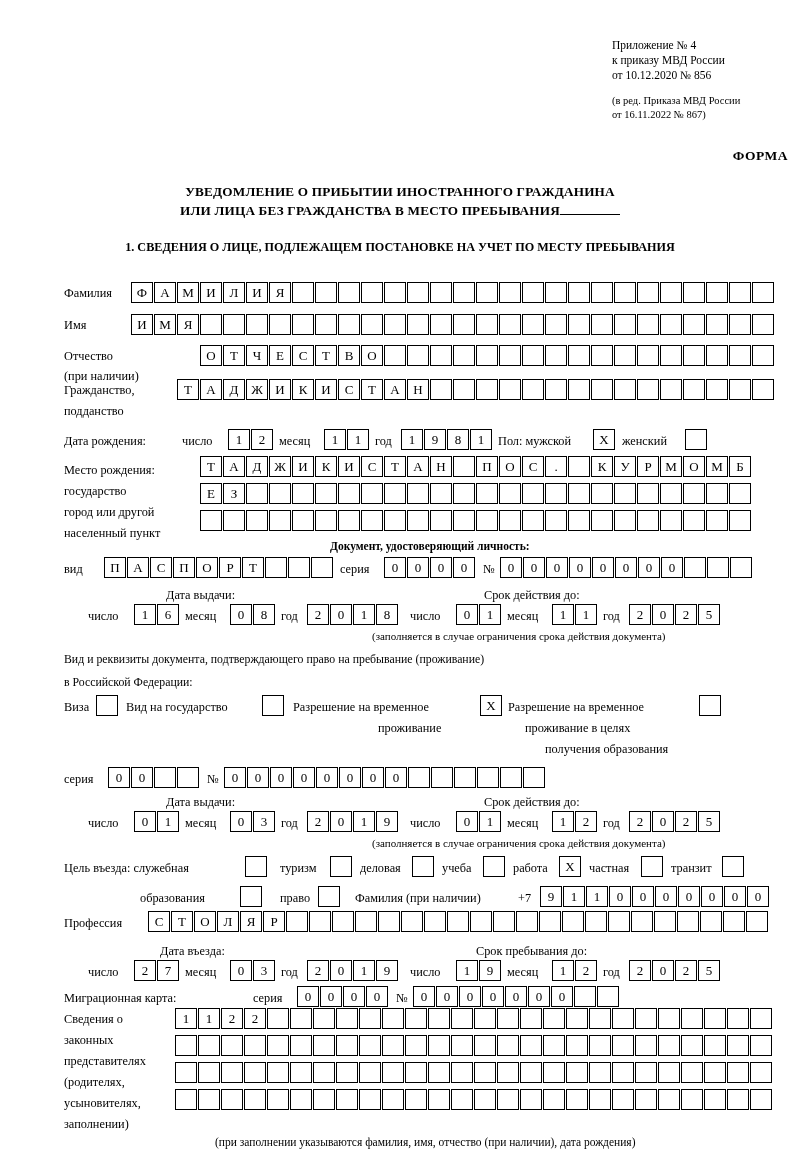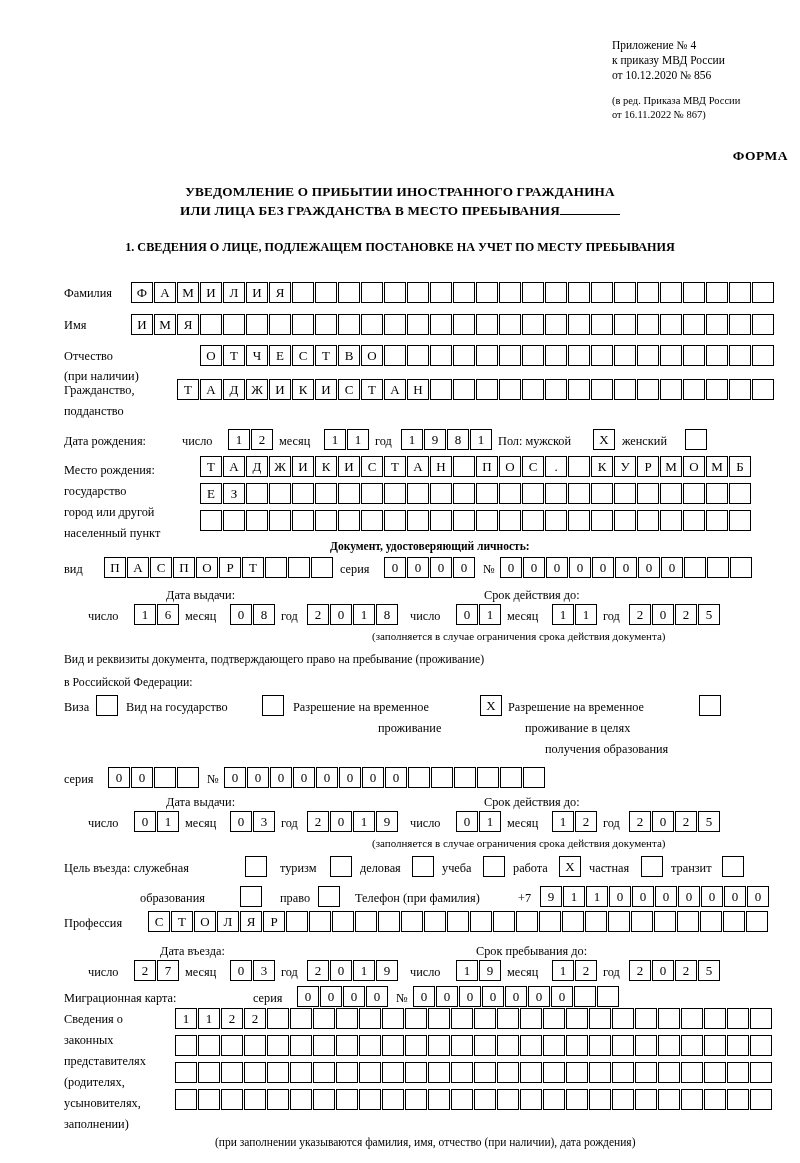--- a/index.html
+++ b/index.html
@@ -480,21 +480,21 @@
   <div class="t" style="left:589px;top:861px;">частная</div>
   <div class="single" style="left:641px;top:856px;"></div>
   <div class="t" style="left:671px;top:861px;">транзит</div>
   <div class="single" style="left:722px;top:856px;"></div>
 
   <div class="t" style="left:140px;top:891px;">образования</div>
   <div class="single" style="left:240px;top:886px;"></div>
   <div class="t" style="left:280px;top:891px;">право</div>
   <div class="single" style="left:318px;top:886px;"></div>
 
-  <div class="t" style="left:355px;top:891px;">Телефон (при фамилия)</div>
+  <div class="t" style="left:355px;top:891px;">Фамилия (при наличии)</div>
   <div class="t" style="left:518px;top:891px;">+7</div>
   <div class="boxes" style="left:540px;top:886px;">
     <div class="bx">9</div>
     <div class="bx">1</div>
     <div class="bx">1</div>
     <div class="bx">0</div>
     <div class="bx">0</div>
     <div class="bx">0</div>
     <div class="bx">0</div>
     <div class="bx">0</div>

